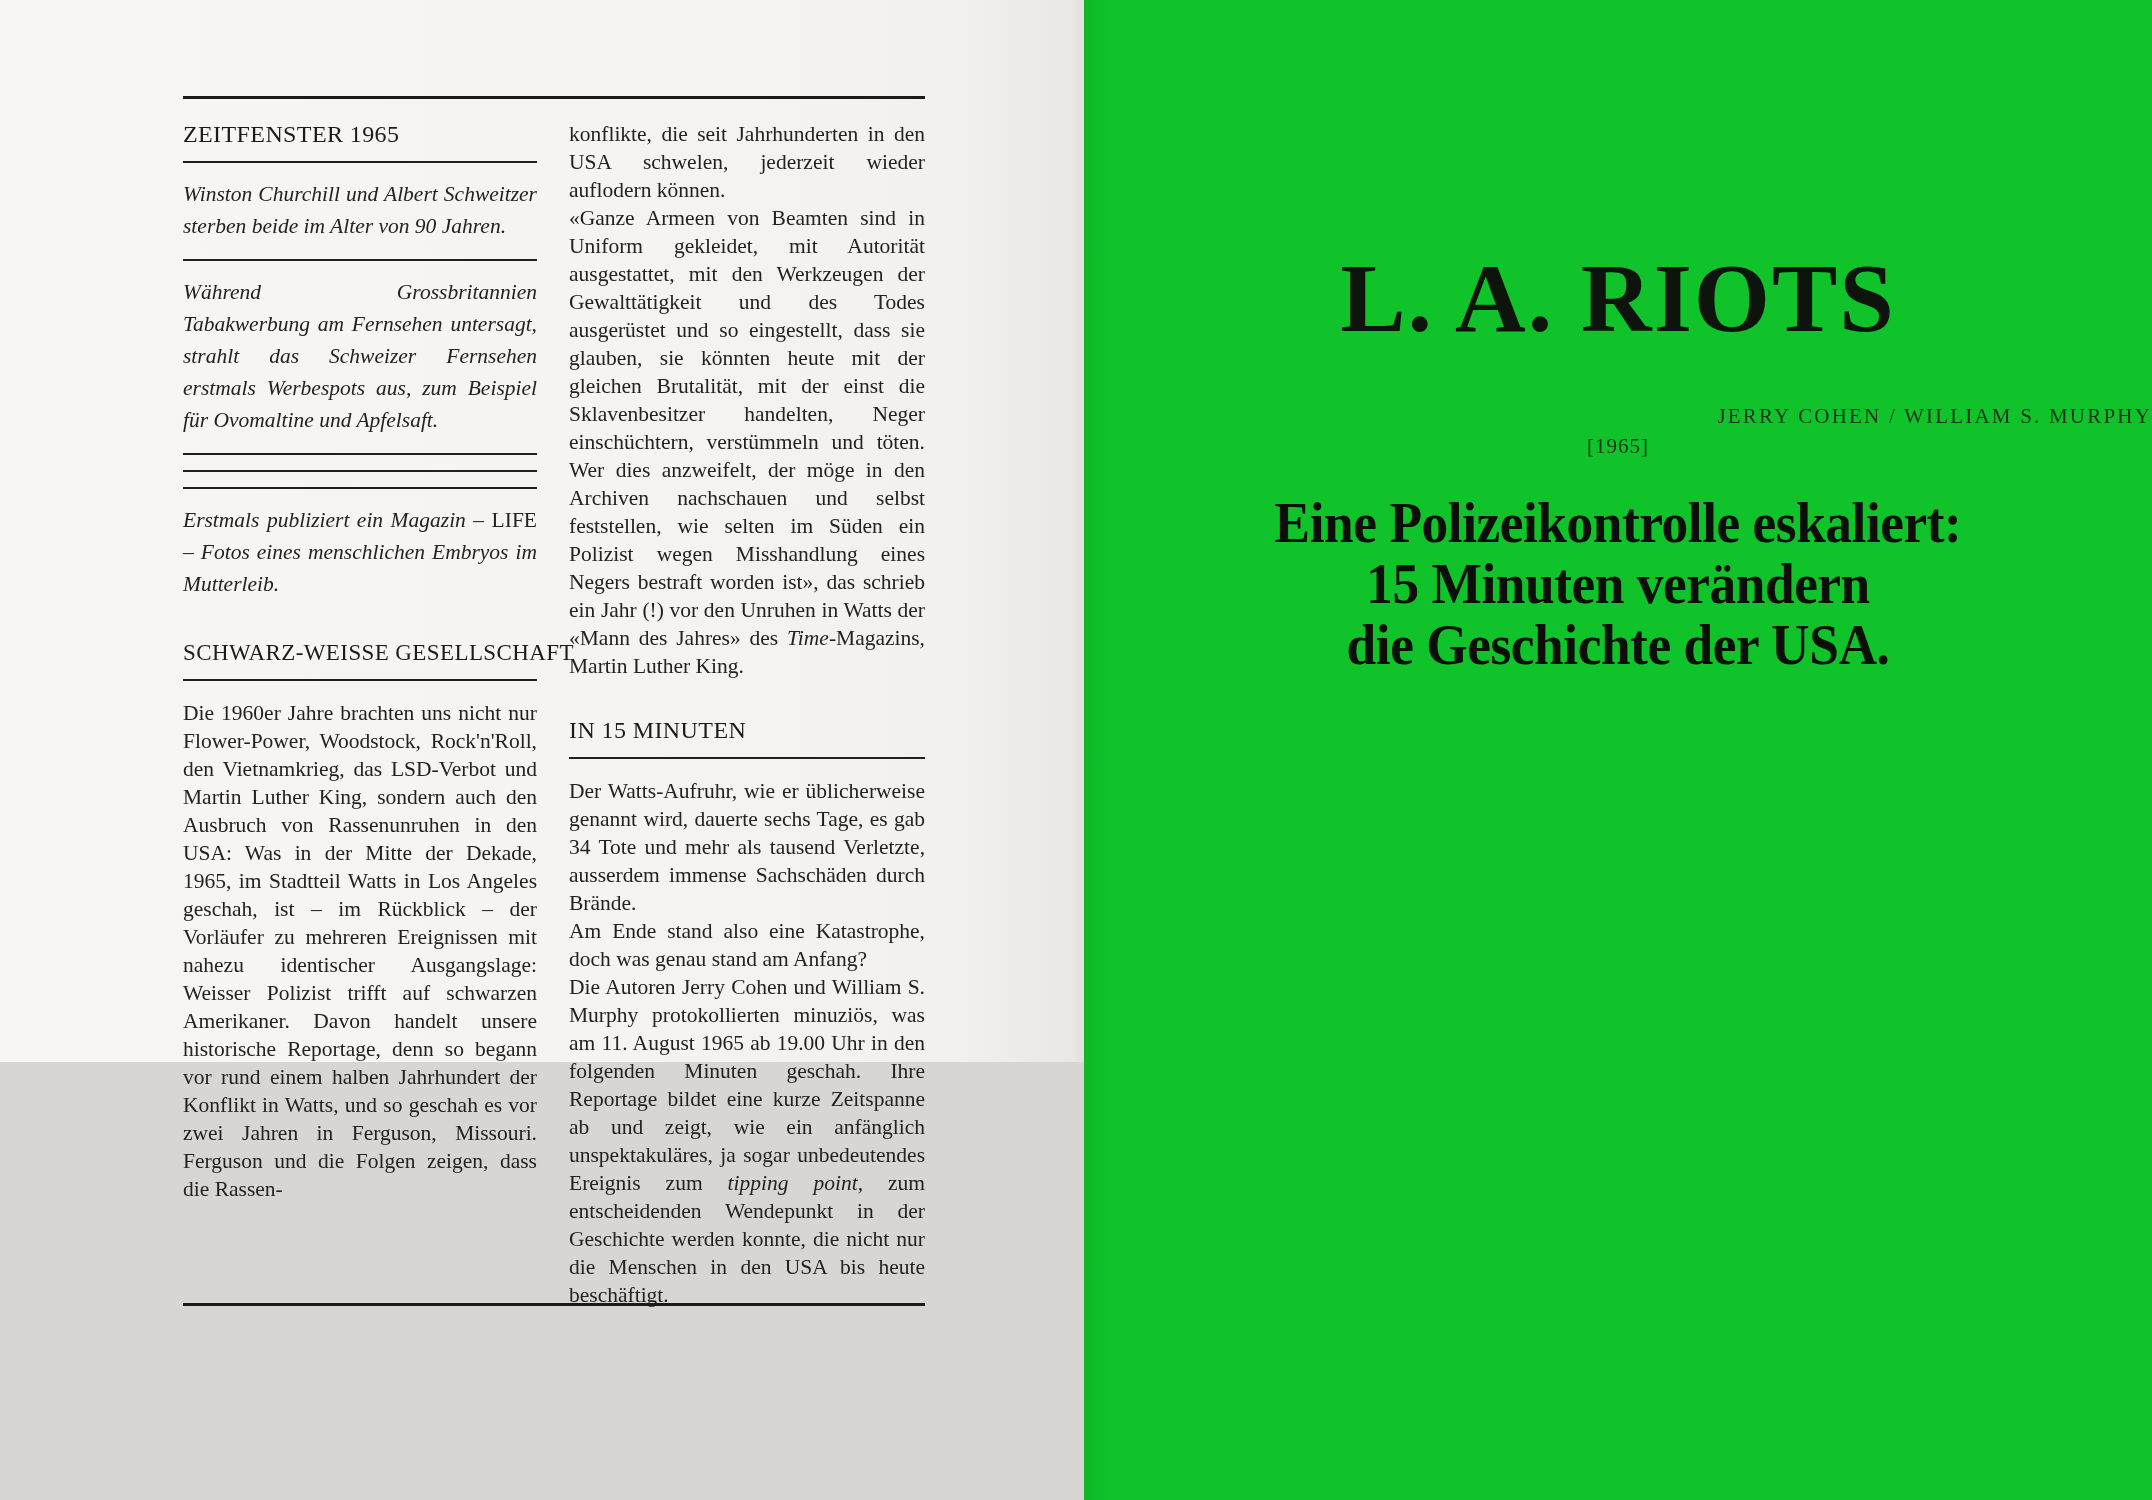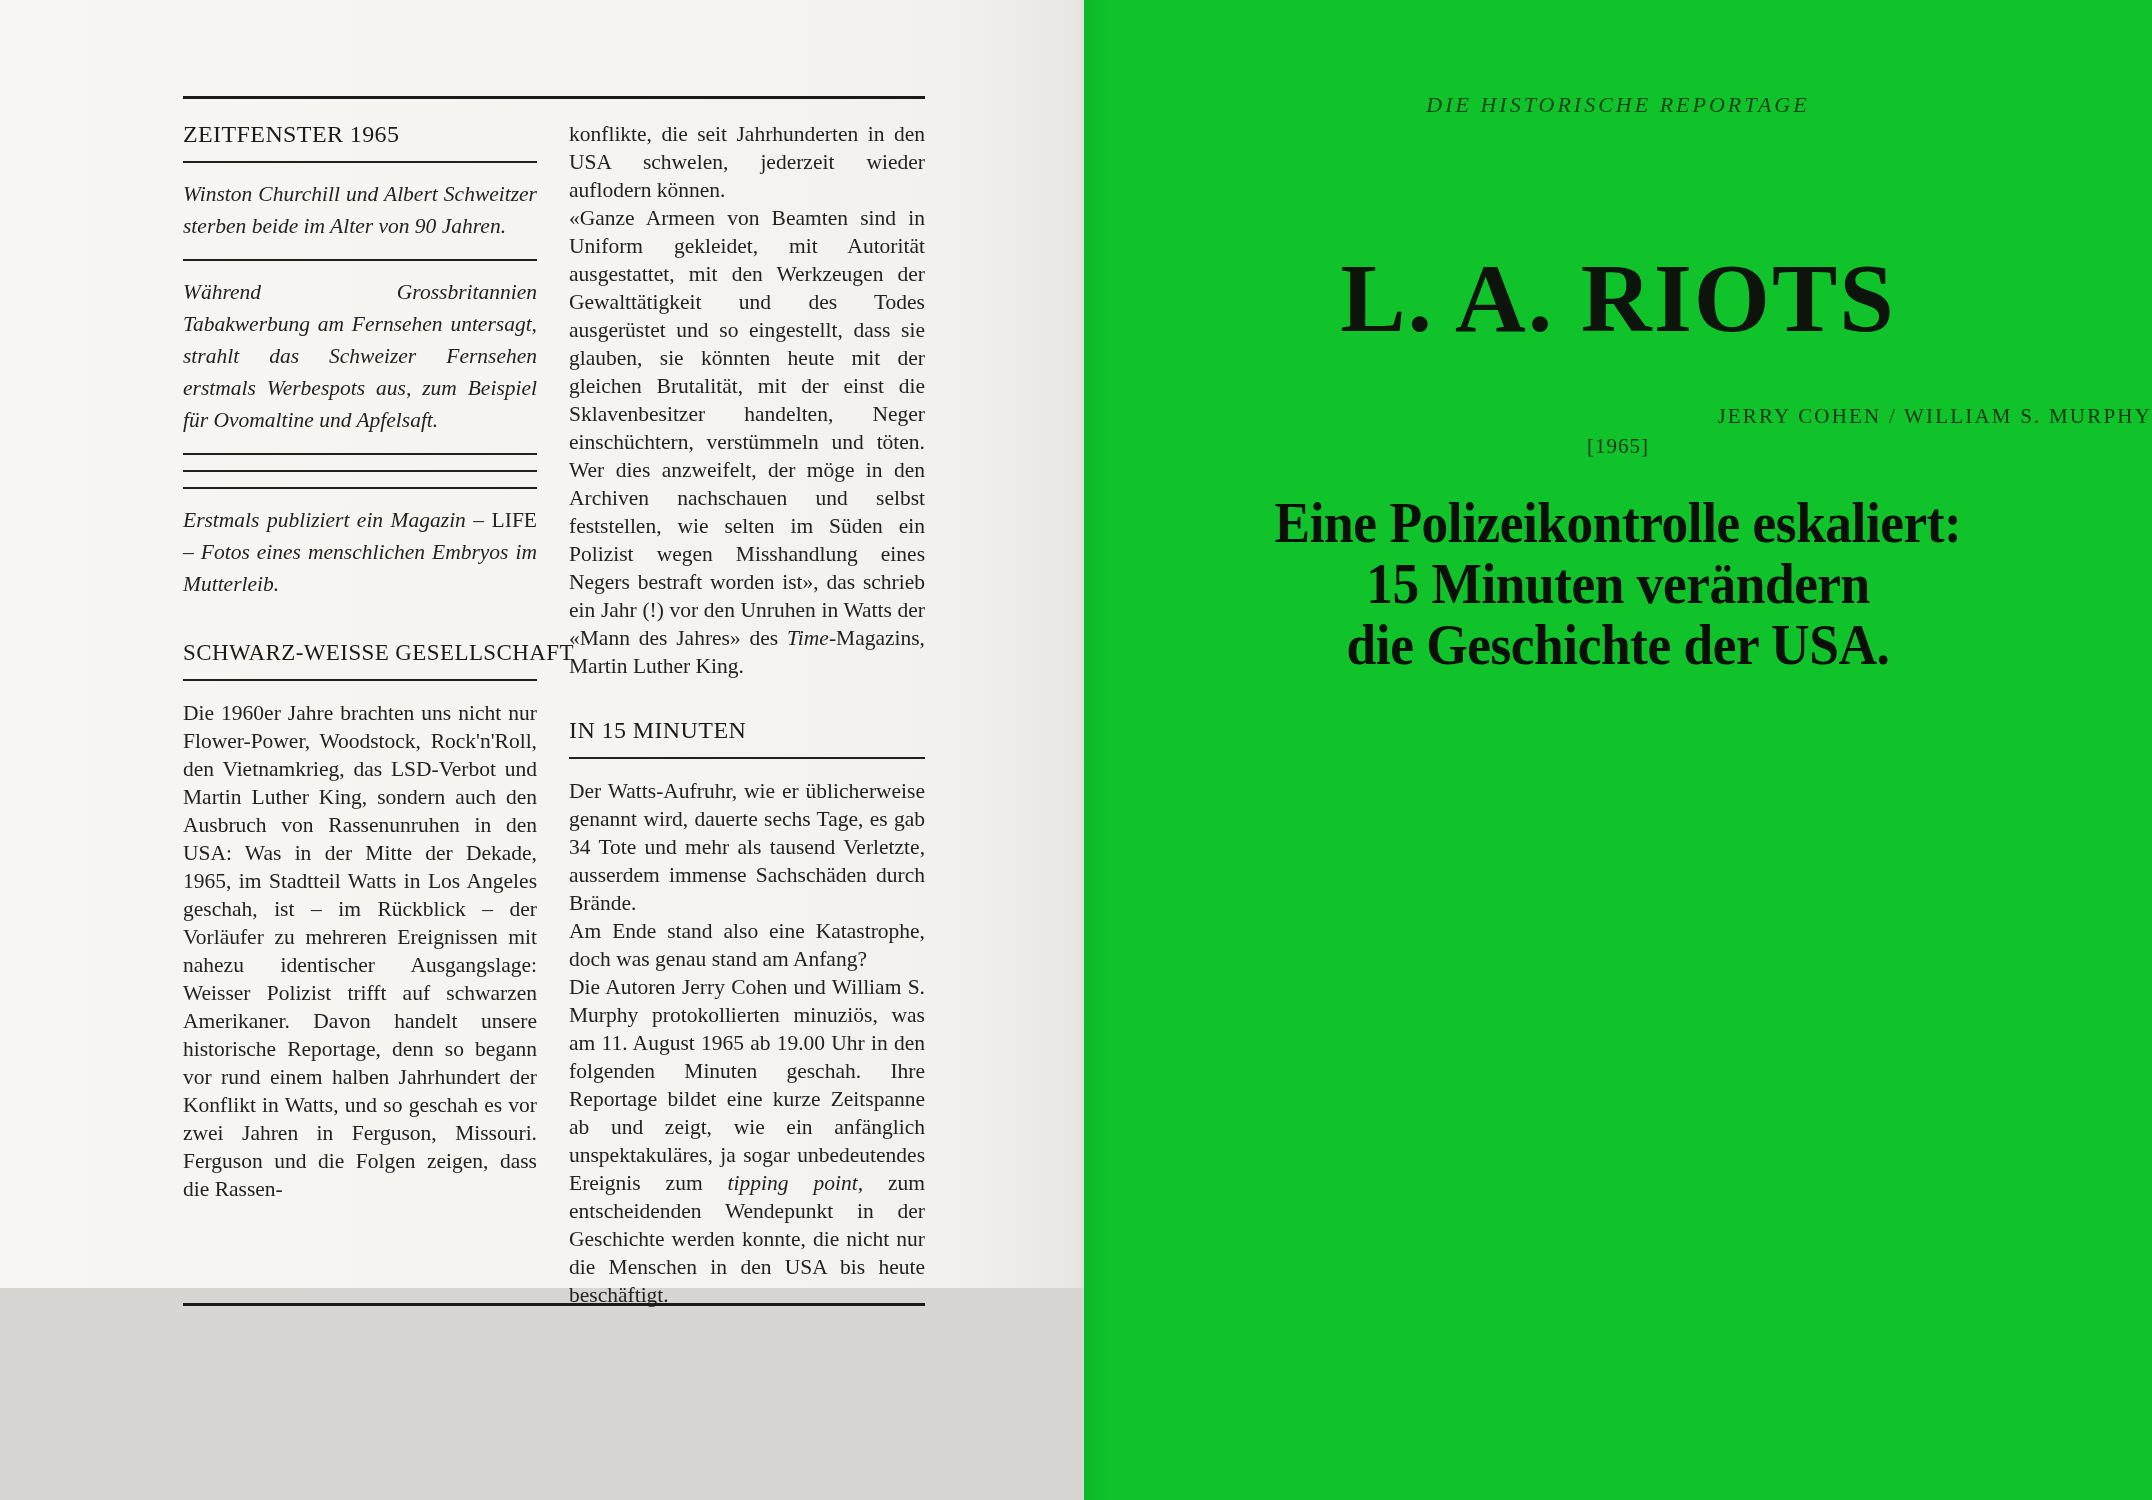--- a/index.html
+++ b/index.html
@@ -2,21 +2,21 @@
 <html><head>
 <meta charset="utf-8">
 <style>
   html,body{margin:0;padding:0;background:#d8d6d3;}
   #spread{
     position:relative;width:2152px;height:1500px;overflow:hidden;
     font-family:"Liberation Serif", serif;color:#201f1c;
   }
   
   .page-left{
-    position:absolute;left:0;top:0;width:1084px;height:1288px;
+    position:absolute;left:0;top:0;width:1084px;height:1062px;
     background:linear-gradient(90deg,#f7f6f4 0%,#f5f4f1 55%,#f2f1ee 88%,#e9e7e4 99%,#e2e0dd 100%);
   }
   .textblock{position:absolute;left:183px;top:96px;width:742px;}
   .rule-heavy{height:3px;background:#1b1a18;}
   .rule-thin{height:2px;background:#21201d;}
   .columns{display:flex;gap:32px;margin-top:21px;}
   .col{width:354px;}
   .col2{width:356px;}
   .kicker{
     font-size:24px;line-height:28px;letter-spacing:.4px;margin:0 0 13px 0;
@@ -118,21 +118,20 @@
           <p class="body"><span>Die Autoren Jerry Cohen und William S. Murphy protokollierten minuziös, was am 11. August 1965 ab 19.00 Uhr in den folgenden Minuten geschah. Ihre Reportage bildet eine kurze Zeitspanne ab und zeigt, wie ein anfänglich unspektakuläres, ja sogar unbedeutendes Ereignis zum </span><span class="it">tipping point,</span><span> zum entscheidenden Wendepunkt in der Geschichte werden konnte, die nicht nur die Menschen in den USA bis heute beschäftigt.</span></p>
         </div>
 
       </div>
     </div>
 
     <div class="rule-heavy bottomrule"></div>
   </div>
 
   <div class="page-right">
-    <div class="g-kicker">DIE HISTORISCHE REPORTAGE</div>
     <div class="g-title">L. A. RIOTS</div>
     <div class="g-byline">JERRY COHEN / WILLIAM S. MURPHY</div>
     <div class="g-year">[1965]</div>
     <div class="g-subtitle">
       <div>Eine Polizeikontrolle eskaliert:</div>
       <div>15 Minuten verändern</div>
       <div>die Geschichte der USA.</div>
     </div>
   </div>
 

